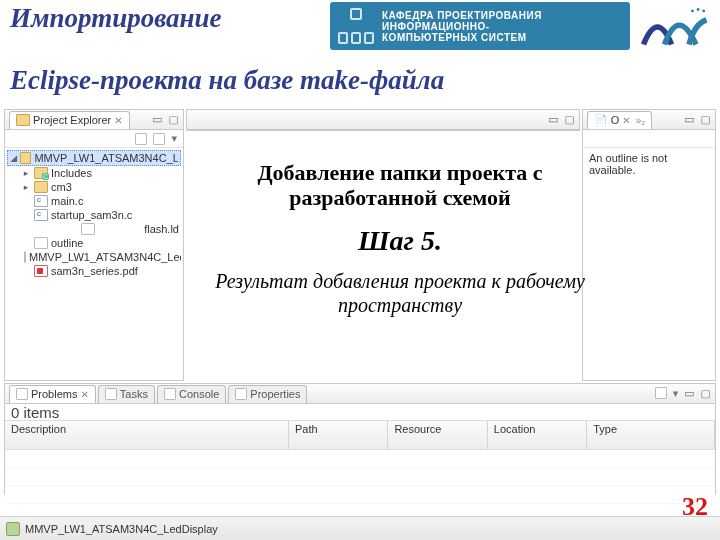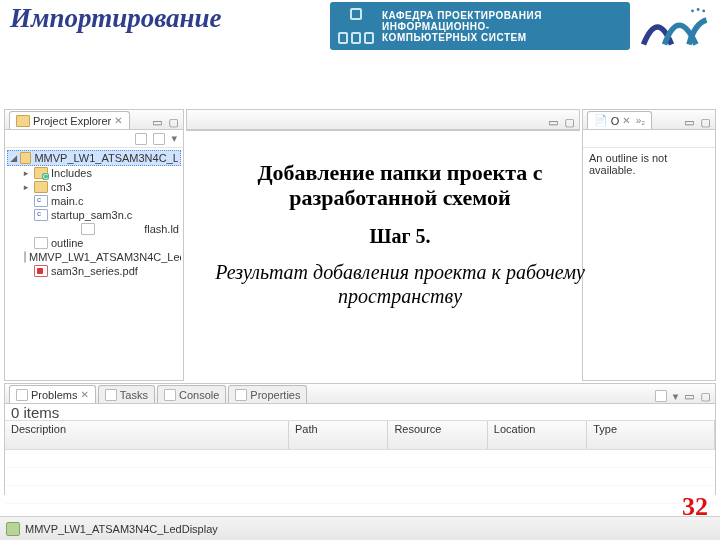--- a/index.html
+++ b/index.html
@@ -9,21 +9,21 @@
   .slide-title { font-family:"Times New Roman", serif; font-style:italic; font-weight:bold; color:#2e3d8c; font-size:27px; line-height:1.1; }
   .header { position:absolute; left:10px; top:4px; right:10px; }
   .dept-badge { position:absolute; right:90px; top:2px; width:300px; height:48px; background:#2e7fa9; border-radius:3px; display:flex; align-items:center; color:#fff; font-size:10px; font-weight:bold; letter-spacing:0.5px; padding:4px 8px; gap:8px; }
   .dept-icon { width:36px; height:36px; display:flex; flex-direction:column; justify-content:space-between; }
   .dept-icon .row { display:flex; gap:3px; justify-content:center;}
   .dept-icon .sq { width:12px; height:12px; border:2px solid #cfe7f2; border-radius:2px; }
   .logo { position:absolute; right:6px; top:0; width:78px; height:54px; display:flex; align-items:center; justify-content:center; }
   .logo svg { width:70px; height:50px; }
   
   .pane { position:absolute; border:1px solid #c9c9c9; background:#fff; font-size:11px; color:#333; }
-  .pane-tabbar { height:20px; background:linear-gradient(#fdfdfd,#ececec); border-bottom:1px solid #c9c9c9; display:flex; align-items:flex-end; padding:0 4px; gap:12px; }
+  .pane-tabbar { height:20px; background:linear-gradient(#fdfdfd,#ececec); border-bottom:1px solid #c9c9c9; display:flex; align-items:center; padding:0 4px; gap:12px; }
   .pane-tab { display:flex; align-items:center; gap:3px; padding:1px 6px; border:1px solid #bcbcbc; border-bottom:none; background:#fff; border-radius:3px 3px 0 0; font-size:11px; height:18px; }
   .pane-tab .close { color:#888; font-size:10px; }
   .pane-tools { margin-left:auto; display:flex; gap:6px; color:#777; font-size:11px; }
   .pane-subtool { height:18px; border-bottom:1px solid #e4e4e4; display:flex; align-items:center; justify-content:flex-end; gap:6px; padding:0 6px; color:#777; font-size:11px;}
   .tree { padding:2px 2px; }
   .tree-row { display:flex; align-items:center; gap:3px; padding:1px 2px; white-space:nowrap; overflow:hidden; }
   .tree-row.selected { background:#cfe3ff; border:1px dotted #5b8fd6; }
   .tw { width:10px; text-align:center; color:#666; font-size:9px; }
   .ficon { width:14px; height:12px; display:inline-block; }
   .ic-folder { background:#f4d58a; border:1px solid #caa44e; border-radius:1px; }
@@ -32,41 +32,42 @@
   .ic-c { background:#fff; border:1px solid #9ac; border-radius:1px; position:relative;}
   .ic-c::after { content:"c"; color:#36a; font-size:8px; position:absolute; left:2px; top:-1px;}
   .ic-ld { background:#fff; border:1px solid #bbb; border-radius:1px;}
   .ic-mk { background:#fff; border:1px solid #bbb; border-radius:1px;}
   .ic-txt { background:#fff; border:1px solid #bbb; border-radius:1px;}
   .ic-pdf { background:#fff; border:1px solid #c66; border-radius:1px; position:relative;}
   .ic-pdf::after { content:""; position:absolute; left:2px; top:2px; width:6px; height:6px; background:#d33; border-radius:1px;}
   
   .center-text { position:absolute; left:200px; top:160px; width:400px; text-align:center; font-family:"Times New Roman", serif; color:#000; }
   .center-text .h1 { font-size:22px; font-weight:bold; margin-bottom:14px; line-height:1.15;}
-  .center-text .h2 { font-size:20px; font-weight:bold; margin-bottom:12px;}
+  .center-text .h2 { font-size:28px; font-style:italic; font-weight:bold; margin-bottom:12px;}
   .center-text .h3 { font-size:20px; font-style:italic; font-weight:normal; line-height:1.2;}
   
   .problems-tabs { display:flex; align-items:center; gap:2px; }
   .problems-tabs .pane-tab.inactive { background:#efefef; color:#555; }
   .tbl-head { display:flex; border-top:1px solid #dcdcdc; border-bottom:1px solid #dcdcdc; background:linear-gradient(#fbfbfb,#ececec); height:30px; font-size:11px; color:#333;}
   .tbl-head div { border-right:1px solid #d4d4d4; padding:2px 6px; }
   .status-line { height:16px; display:flex; align-items:center; padding:0 6px; font-size:15px; color:#444;}
   
   .bottombar { position:absolute; left:0; bottom:0; height:24px; width:100%; background:linear-gradient(#f3f3f3,#e7e7e7); border-top:1px solid #cfcfcf; display:flex; align-items:center; font-size:11px; color:#333; padding:0 6px;}
   .bottombar .bic { width:14px; height:14px; background:#b9d49a; border:1px solid #7fa85e; border-radius:2px; margin-right:5px;}
   .page-num { position:absolute; right:12px; bottom:18px; font-family:"Times New Roman",serif; color:#d11; font-weight:bold; font-size:26px;text-align:center;}
   .mini { font-size:10px;}
   .tool-ico { width:12px; height:12px; display:inline-block; border:1px solid #bbb; border-radius:1px; background:#fff;}
 </style>
 </head>
 <body>
 <div class="root">
 
 <div class="header">
   <div class="slide-title">Импортирование</div>
+  <div class="slide-title" style="margin-top:32px;">Eclipse-проекта на базе make-файла</div>
 </div>
 
 <div class="dept-badge">
   <div class="dept-icon">
     <div class="row">
           <span class="sq"></span>
         </div>
     <div class="row">
           <span class="sq"></span>
           <span class="sq"></span>

